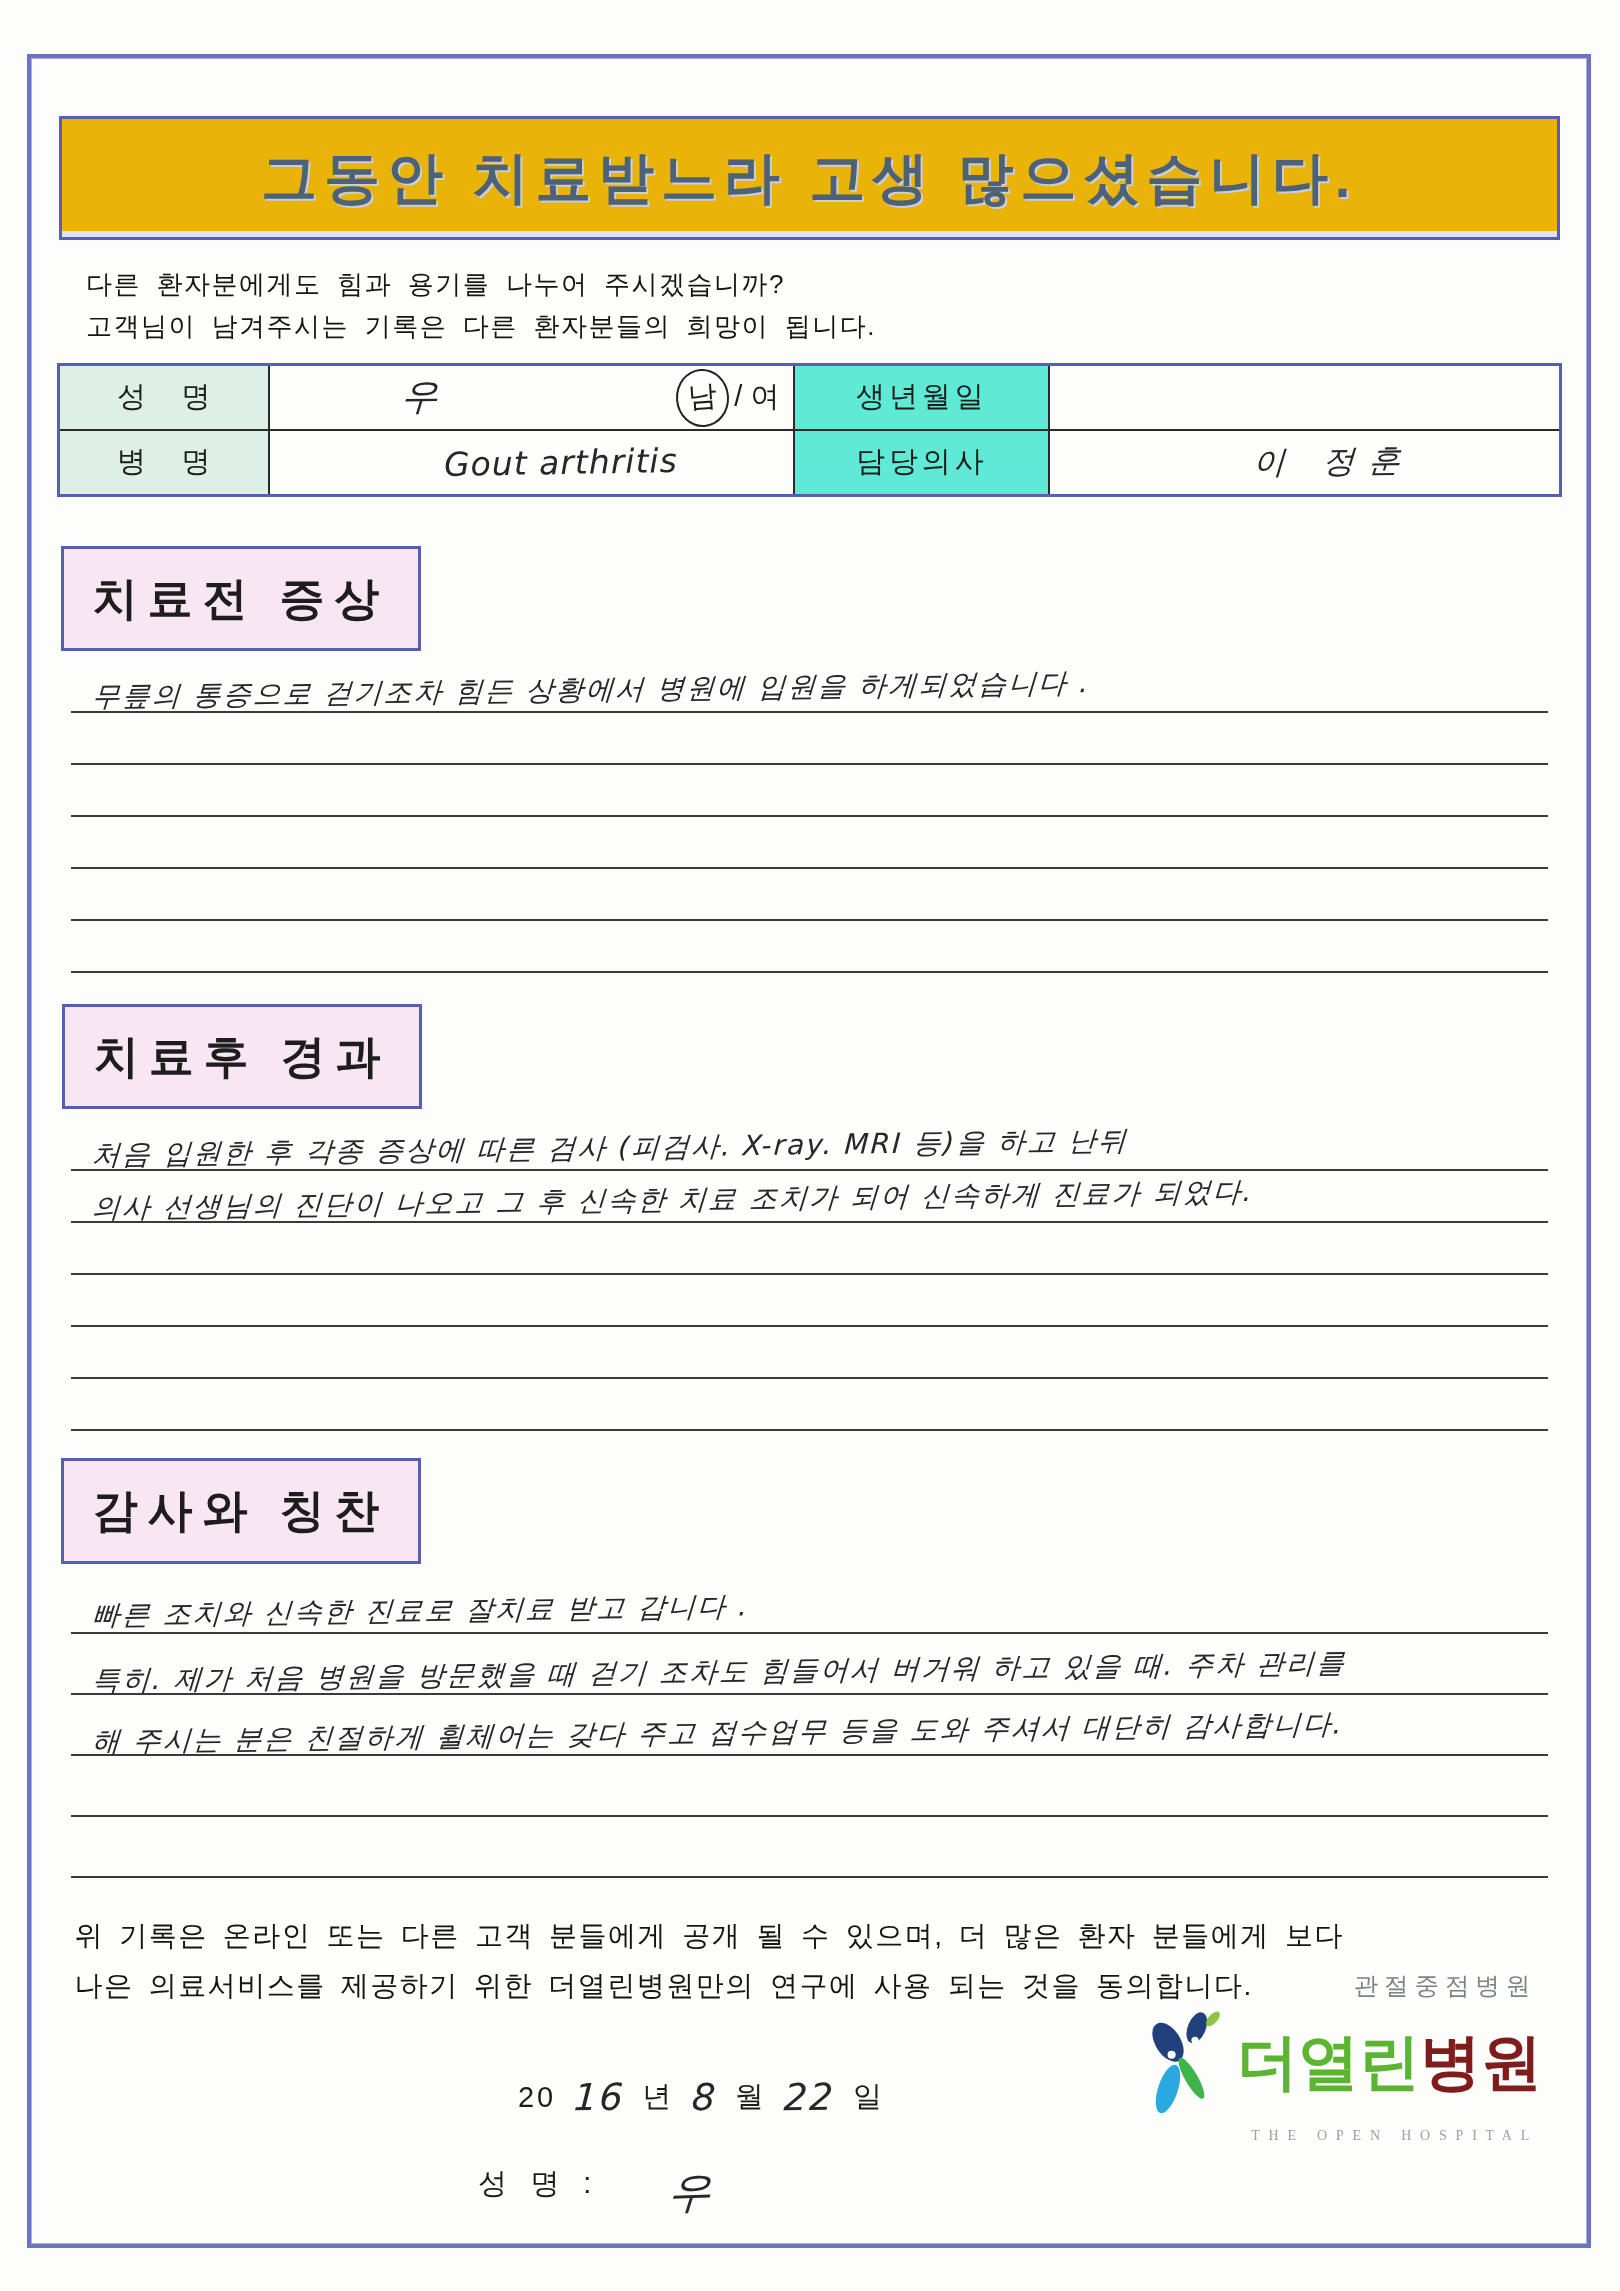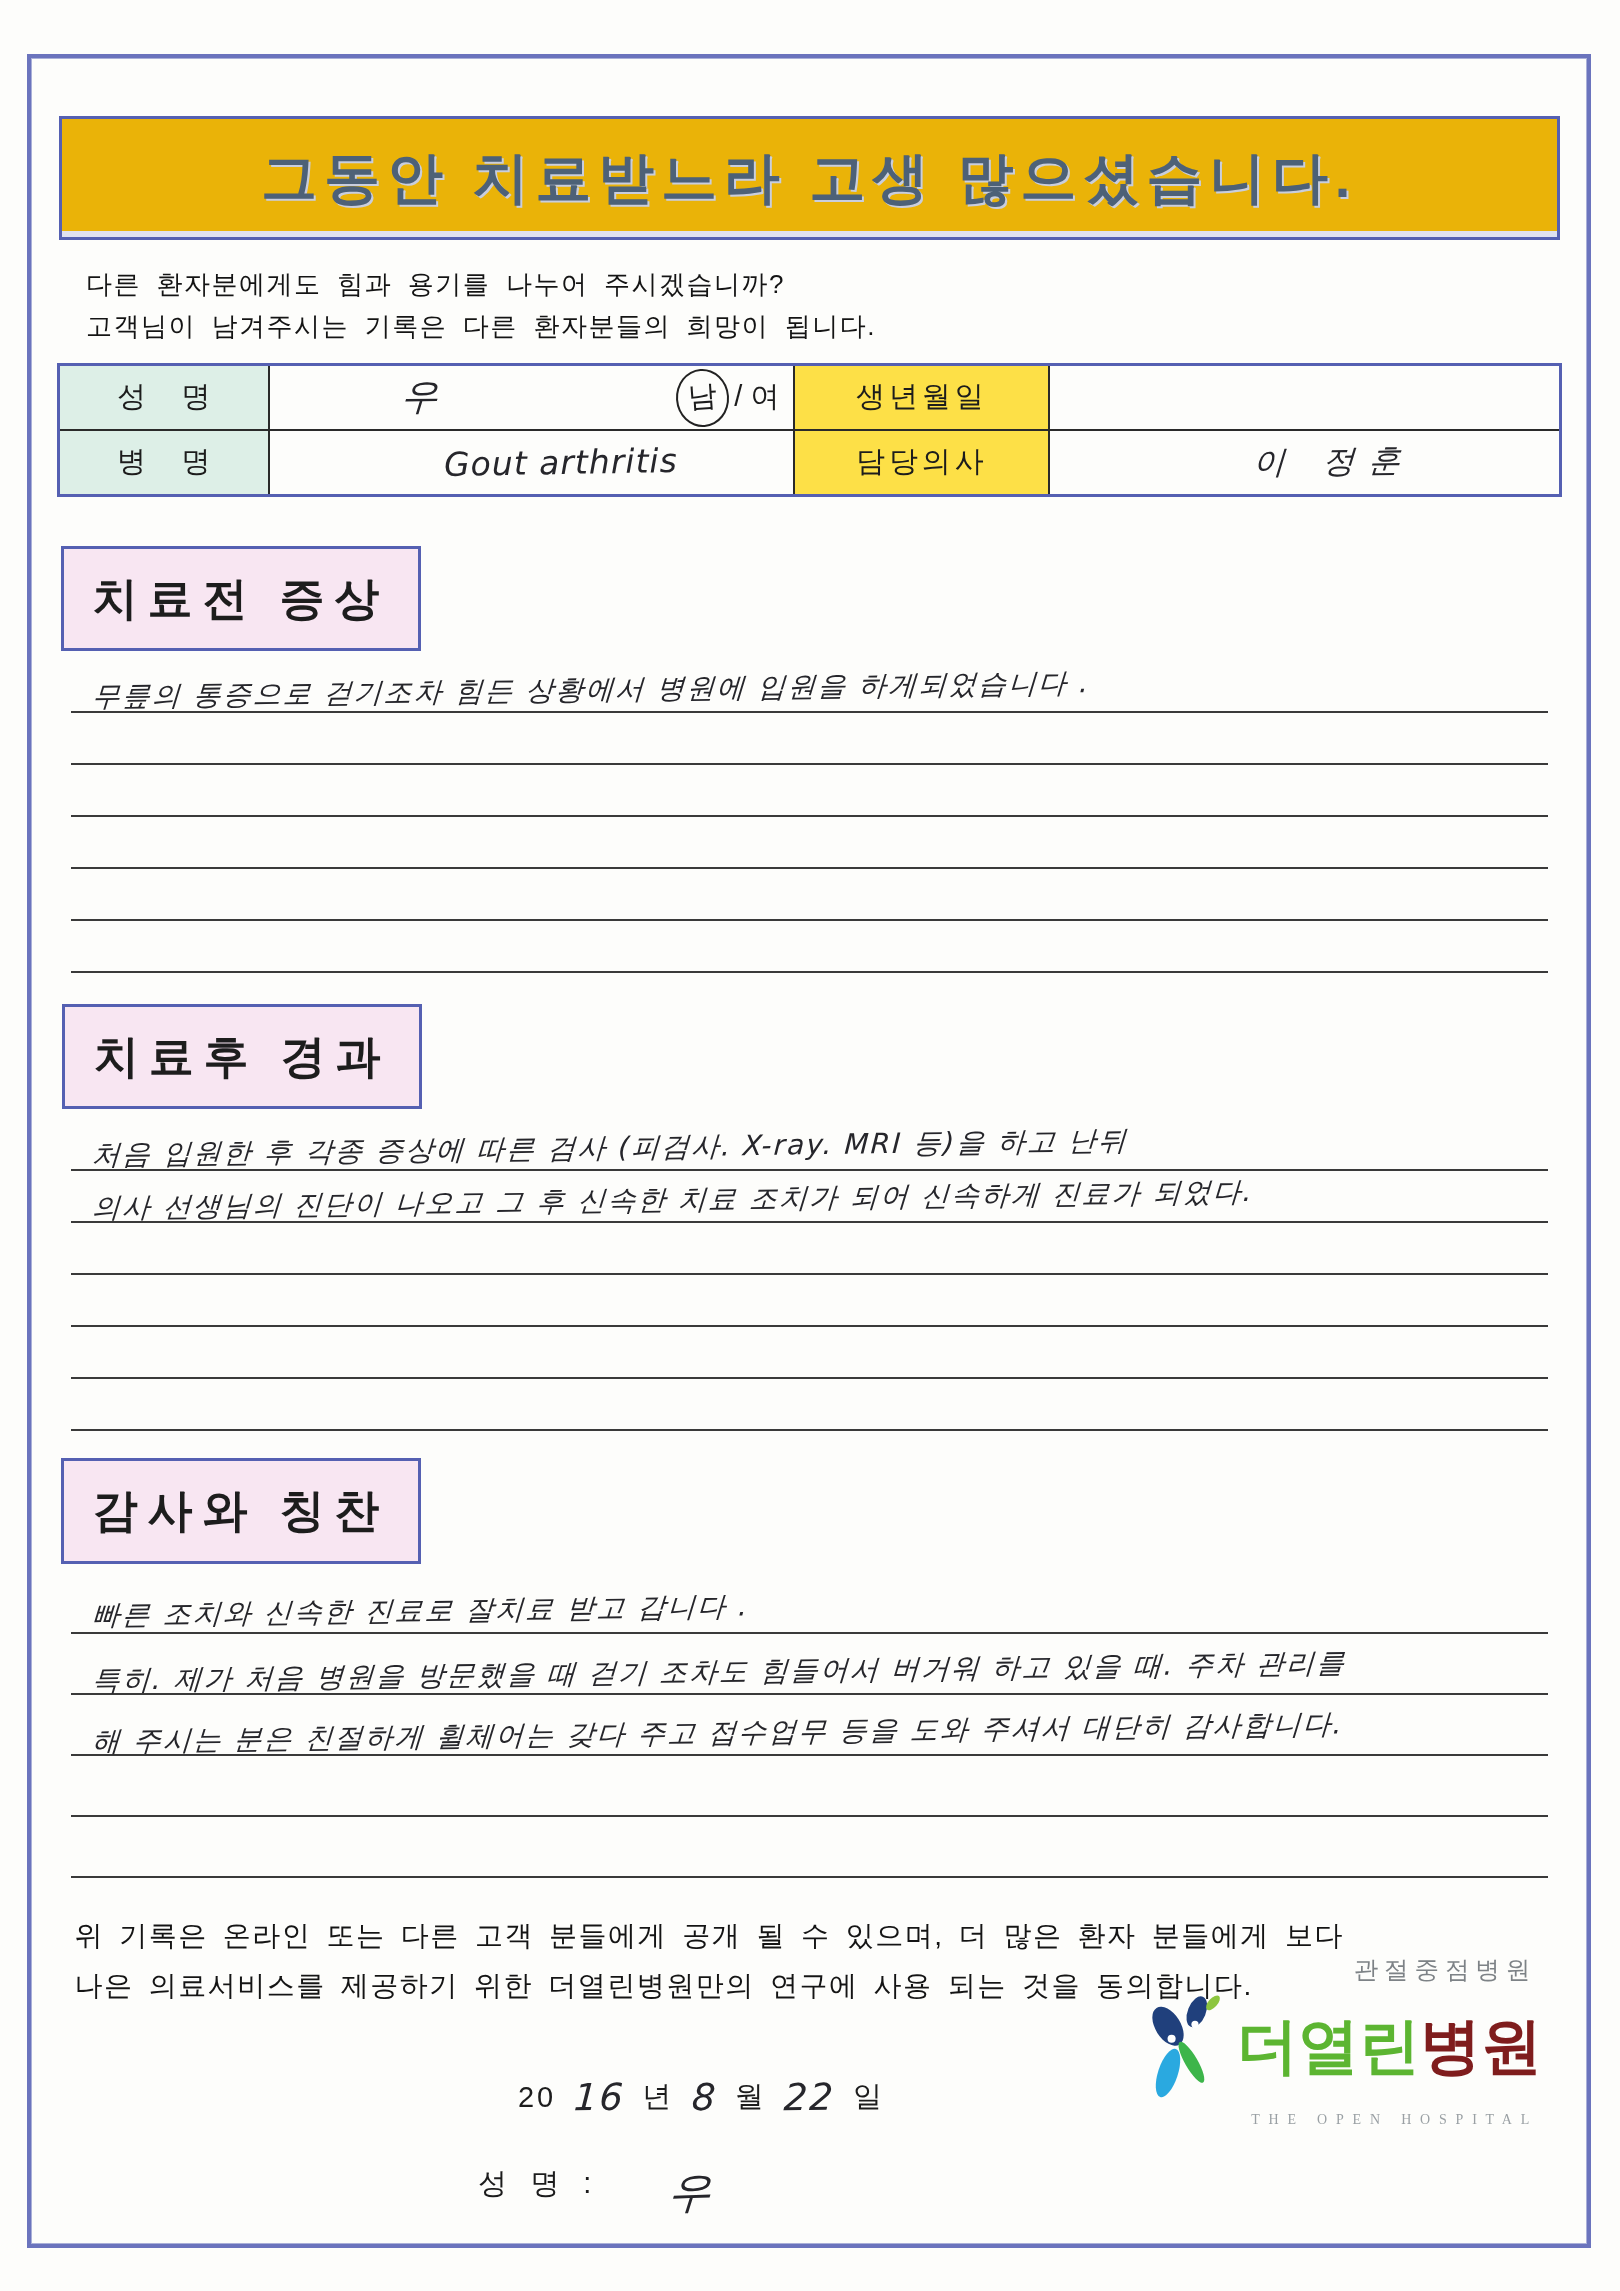--- a/index.html
+++ b/index.html
@@ -26,21 +26,21 @@
     text-shadow:2px 2px 0 #c9cedd;
     font-family:"Liberation Sans",sans-serif;
   }
   
   .intro{margin:23.5px 9.8px 15.7px 29px;font-size:26px;line-height:1.62;
     letter-spacing:1.5px;word-spacing:6.9px;color:#141414;}
   
   table.info{width:100%;border-collapse:collapse;border:3.9px solid #5560b2;margin-top:11.8px;}
   table.info td{border:2px solid #2a2a2a;height:63px;font-size:29px;padding:0 13.7px;text-align:center;}
   td.lbl{background:#ddefe7;text-align:center;letter-spacing:13.7px;text-indent:13.7px;width:14%;}
-  td.lbl2{background:#fde047;text-align:center;letter-spacing:3.9px;width:17%;}
+  td.lbl2{background:#5eead4;text-align:center;letter-spacing:3.9px;width:17%;}
   td.val1{width:35%;}
   td.val2{width:34%;}
   .name-cell{display:flex;align-items:center;justify-content:space-between;}
   .gender{font-size:29px;white-space:nowrap;display:flex;align-items:center;gap:5.9px;}
   .circle{display:inline-block;border:2.9px solid #222;border-radius:50%;
     padding:5.9px 9.8px 7.8px 9.8px;transform:rotate(-4deg);}
   
   .hw{
     font-family:"DejaVu Sans",sans-serif;font-style:italic;color:#26262b;
     letter-spacing:2px;display:inline-block;transform:rotate(-0.8deg) skewX(-4deg);
@@ -63,21 +63,21 @@
   .sec3 .line{height:59px;}
   
   .consent{margin:33px 7.8px 0 17.6px;font-size:28px;line-height:1.78;
     letter-spacing:1.5px;word-spacing:5.9px;color:#141414;}
   
   .date-row{margin:65px 0 0 461px;font-size:29px;letter-spacing:2.9px;display:flex;align-items:center;gap:13.7px;}
   .date-row .hw{font-size:37px;margin:0 3.9px;}
   .sig-row{margin:45px 0 0 421px;font-size:29px;letter-spacing:7.8px;display:flex;align-items:flex-start;gap:69px;}
   .sig-row .hw{font-size:43px;transform:rotate(-2deg) skewX(-6deg);}
   
-  .logo{position:absolute;right:45px;bottom:116px;text-align:right;}
+  .logo{position:absolute;right:45px;bottom:100px;text-align:right;}
   .logo .tagline{font-size:24.5px;color:#7d8286;letter-spacing:5.9px;margin-right:5.9px;}
   .logo-main{display:flex;align-items:center;justify-content:flex-end;margin-top:2px;}
   .logo-name{font-size:61px;font-weight:bold;letter-spacing:0px;line-height:1;}
   .logo-name .g{color:#5cb531;}
   .logo-name .k{color:#7f1d1d;}
   .logo .subtitle{font-size:14px;color:#9aa0a4;letter-spacing:8.8px;margin-top:7.8px;margin-right:3.9px;font-family:Liberation Serif, serif;}
   .mark{margin-right:5.9px;}
 </style>
 </head>
 <body>

